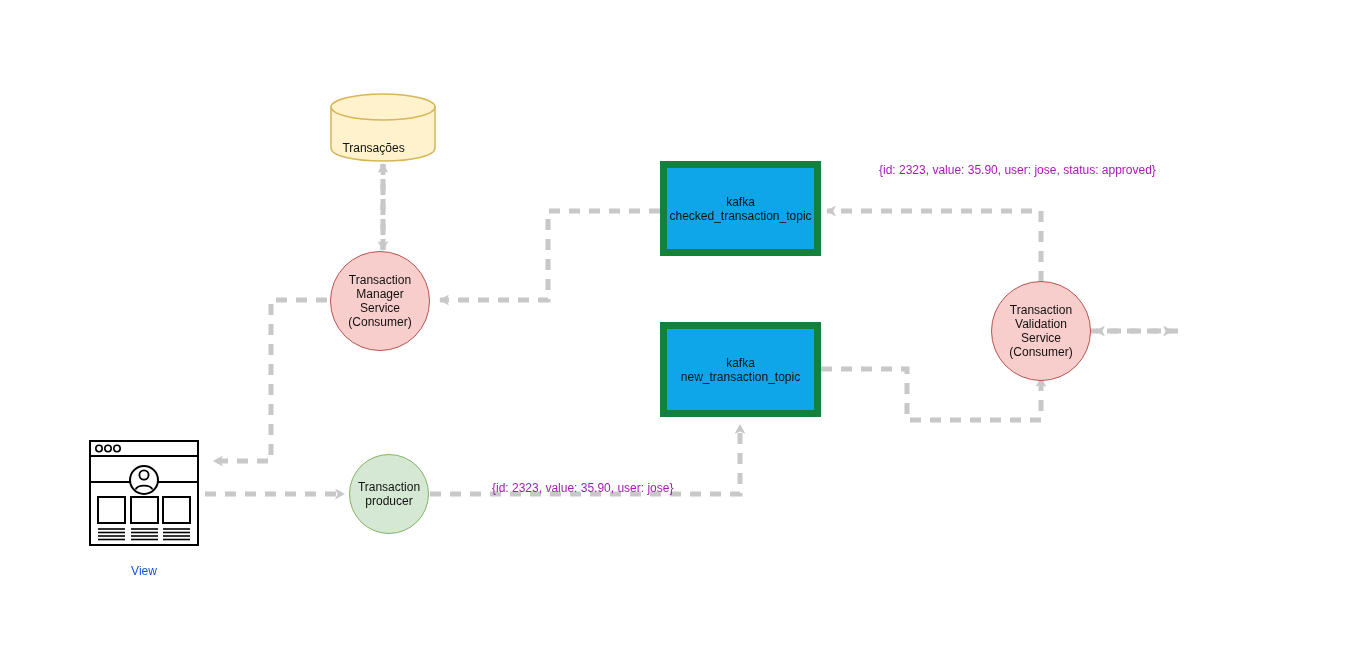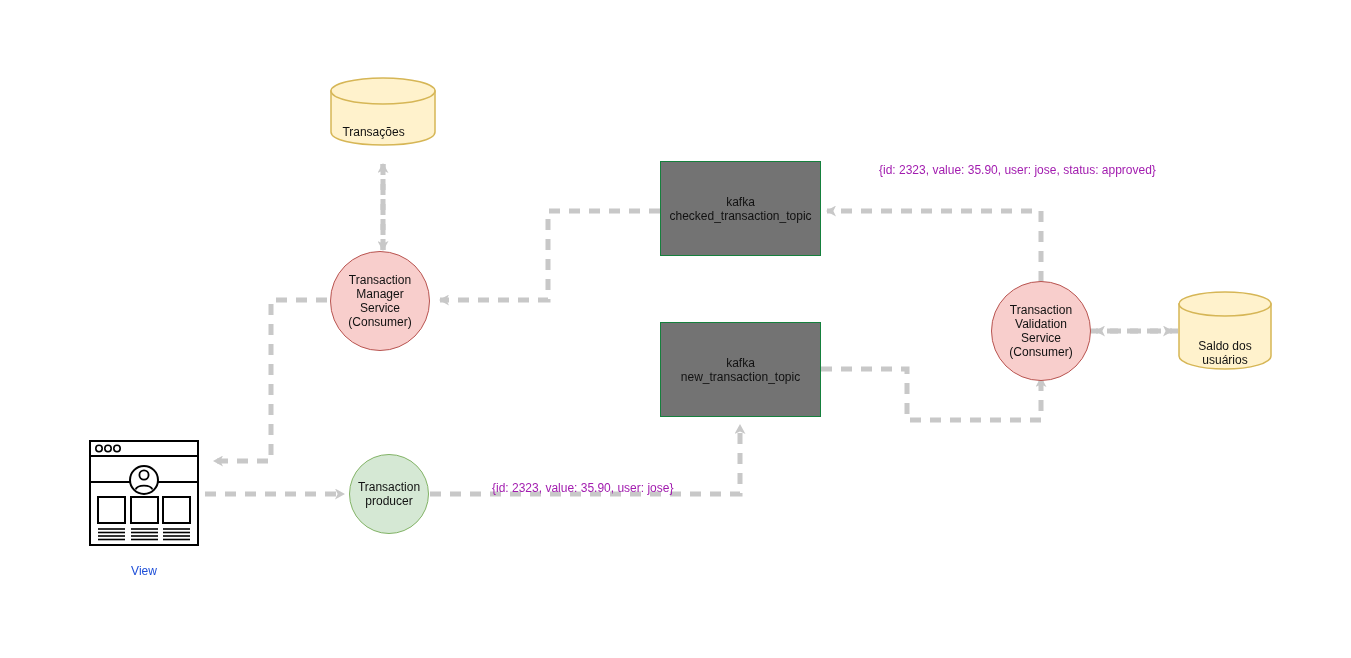--- a/index.html
+++ b/index.html
@@ -64,22 +64,22 @@
     background: #f8cecc;
     border: 1px solid #b85450;
   }
   .circle-green {
     background: #d5e8d4;
     border: 1px solid #82b366;
   }
   
   .rect-blue {
     position: absolute;
-    background: #737373;
-    border: 1px solid #15803d;
+    background: #0ea5e9;
+    border: 7px solid #15803d;
     box-sizing: border-box;
   }
   
   .annot {
     position: absolute;
     font-size: 12px;
     line-height: 14px;
     color: #a21caf;
     white-space: nowrap;
   }
@@ -122,21 +122,21 @@
 
       <path d="M 821 369 L 907 369 L 907 420 L 1041 420 L 1041 378" marker-end="url(#ah)"></path>
 
       <path d="M 1041 282 L 1041 211 L 827 211" marker-end="url(#ah)"></path>
 
       <path d="M 1178 331 L 1096 331" marker-end="url(#ah)"></path>
       <path d="M 1090 331 L 1172 331" marker-end="url(#ah)"></path>
     </g>
   </svg>
 
-  <div class="cyl node" style="left:330px; top:76px; width:87px; height:71px;">
+  <div class="cyl node" style="left:330px; top:92px; width:87px; height:71px;">
     <svg class="cyl-svg" width="106" height="71" viewBox="0 0 106 71" xmlns="http://www.w3.org/2000/svg">
       <path d="M 1 15 L 1 56 C 1 64 24 69 53 69 C 82 69 105 64 105 56 L 105 15 Z" fill="#fff2cc" stroke="#d6b656" stroke-width="1.5"></path>
       <ellipse cx="53" cy="15" rx="52" ry="13" fill="#fff2cc" stroke="#d6b656" stroke-width="1.5"></ellipse>
     </svg>
     <div class="node-label" style="padding-top:20px;">Transações</div>
   </div>
 
   <div class="circle circle-red node" style="left:330px; top:251px; width:100px; height:100px;">
     <div class="node-label">Transaction
 Manager
@@ -154,28 +154,20 @@
 new_transaction_topic</div>
   </div>
 
   <div class="circle circle-red node" style="left:991px; top:281px; width:100px; height:100px;">
     <div class="node-label">Transaction
 Validation
 Service
 (Consumer)</div>
   </div>
 
-  <div class="cyl node" style="left:1178px; top:290px; width:94px; height:82px;">
-    <svg class="cyl-svg" width="94" height="82" viewBox="0 0 94 82" xmlns="http://www.w3.org/2000/svg">
-      <path d="M 1 14 L 1 66 C 1 73 21 79 47 79 C 73 79 93 73 93 66 L 93 14 Z" fill="#fff2cc" stroke="#d6b656" stroke-width="1.5"></path>
-      <ellipse cx="47" cy="14" rx="46" ry="12" fill="#fff2cc" stroke="#d6b656" stroke-width="1.5"></ellipse>
-    </svg>
-    <div class="node-label" style="padding-top:22px;">Saldo dos
-usuários</div>
-  </div>
 
   <div class="circle circle-green node" style="left:349px; top:454px; width:80px; height:80px;">
     <div class="node-label">Transaction
 producer</div>
   </div>
 
   <div class="browser" style="left:89px; top:440px; width:110px; height:106px;">
     <svg width="110" height="106" viewBox="0 0 110 106" xmlns="http://www.w3.org/2000/svg">
       <rect x="1" y="1" width="108" height="104" fill="#ffffff" stroke="#000000" stroke-width="2"></rect>
 

